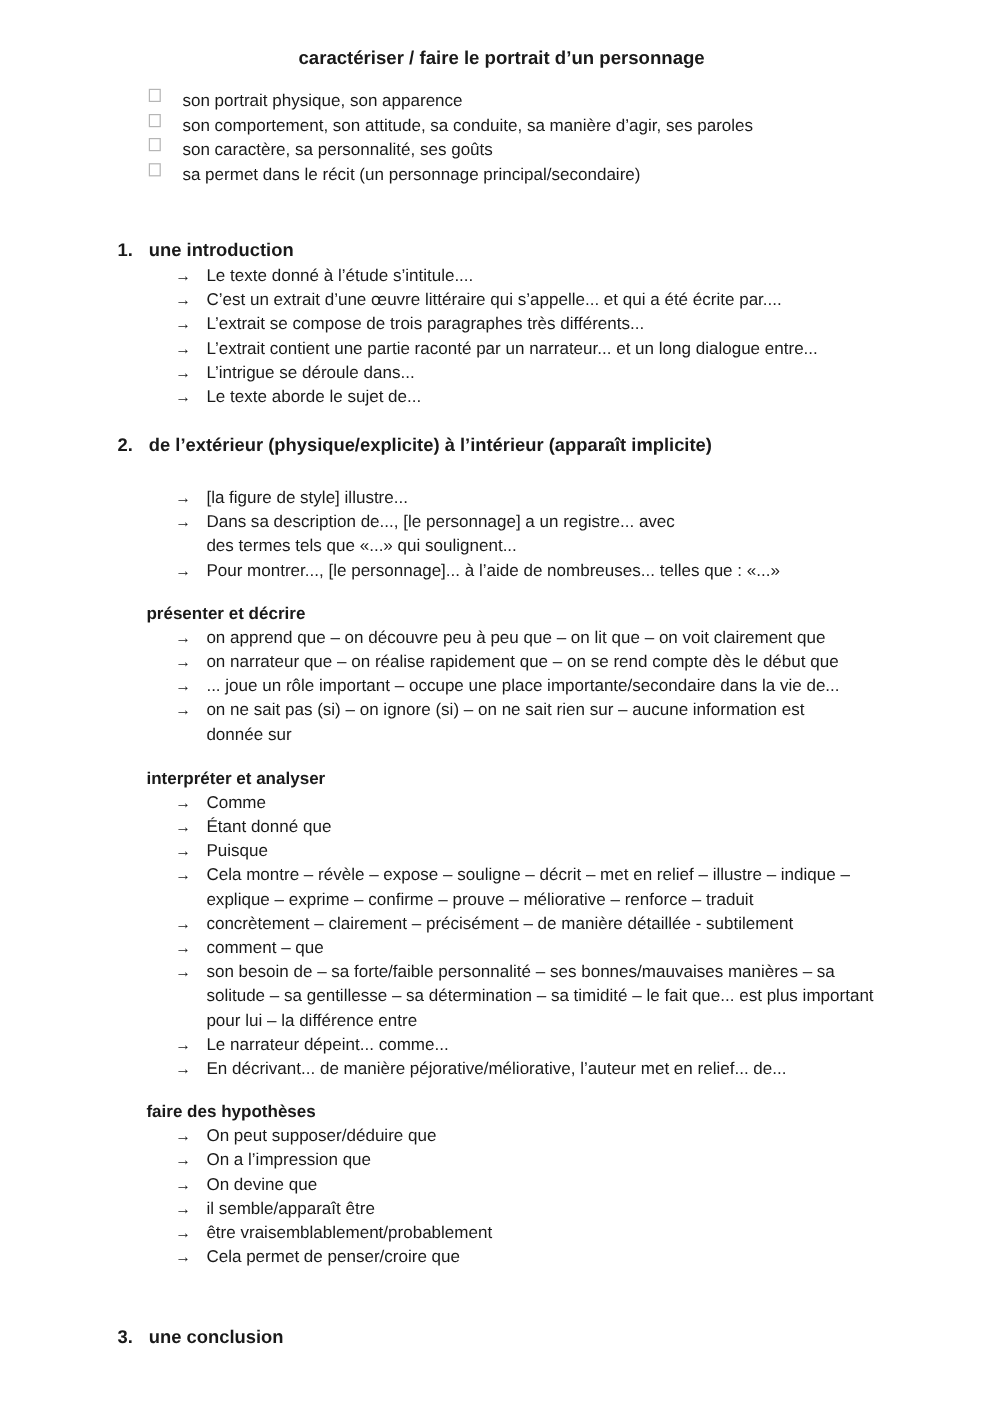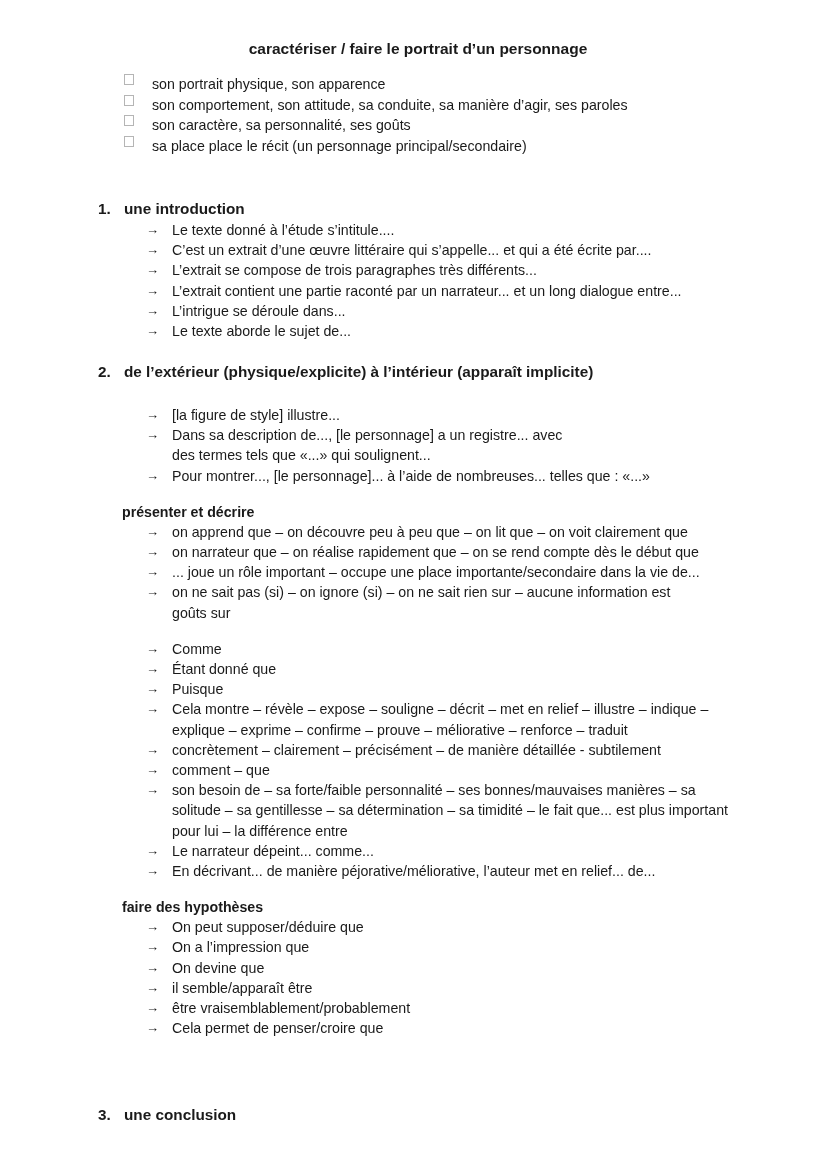--- a/index.html
+++ b/index.html
@@ -42,21 +42,21 @@
   <div class="check-row">
       <span class="checkbox"></span>
       <span>son comportement, son attitude, sa conduite, sa manière d’agir, ses paroles</span>
     </div>
   <div class="check-row">
       <span class="checkbox"></span>
       <span>son caractère, sa personnalité, ses goûts</span>
     </div>
   <div class="check-row">
       <span class="checkbox"></span>
-      <span>sa place place le récit (un personnage principal/secondaire)</span>
+      <span>sa permet dans le récit (un personnage principal/secondaire)</span>
     </div>
 </div>
 
 <div class="section" style="top:198px;">
   <div class="section-heading">
     <span class="section-num">1.</span>
     <span>une introduction</span>
   </div>
   <div class="arrow-list">
     <div class="arrow-row">
@@ -118,25 +118,26 @@
     <div class="arrow-row">
         <span class="arrow">→</span>
         <span class="arrow-text">on narrateur que – on réalise rapidement que – on se rend compte dès le début que</span>
       </div>
     <div class="arrow-row">
         <span class="arrow">→</span>
         <span class="arrow-text">... joue un rôle important – occupe une place importante/secondaire dans la vie de...</span>
       </div>
     <div class="arrow-row">
         <span class="arrow">→</span>
-        <span class="arrow-text" style="width:530px">on ne sait pas (si) – on ignore (si) – on ne sait rien sur – aucune information est goûts sur</span>
+        <span class="arrow-text" style="width:530px">on ne sait pas (si) – on ignore (si) – on ne sait rien sur – aucune information est donnée sur</span>
       </div>
   </div>
   <div class="gap-m"></div>
 
+  <div class="sub-heading">interpréter et analyser</div>
   <div class="arrow-list">
     <div class="arrow-row">
         <span class="arrow">→</span>
         <span class="arrow-text">Comme</span>
       </div>
     <div class="arrow-row">
         <span class="arrow">→</span>
         <span class="arrow-text">Étant donné que</span>
       </div>
     <div class="arrow-row">

